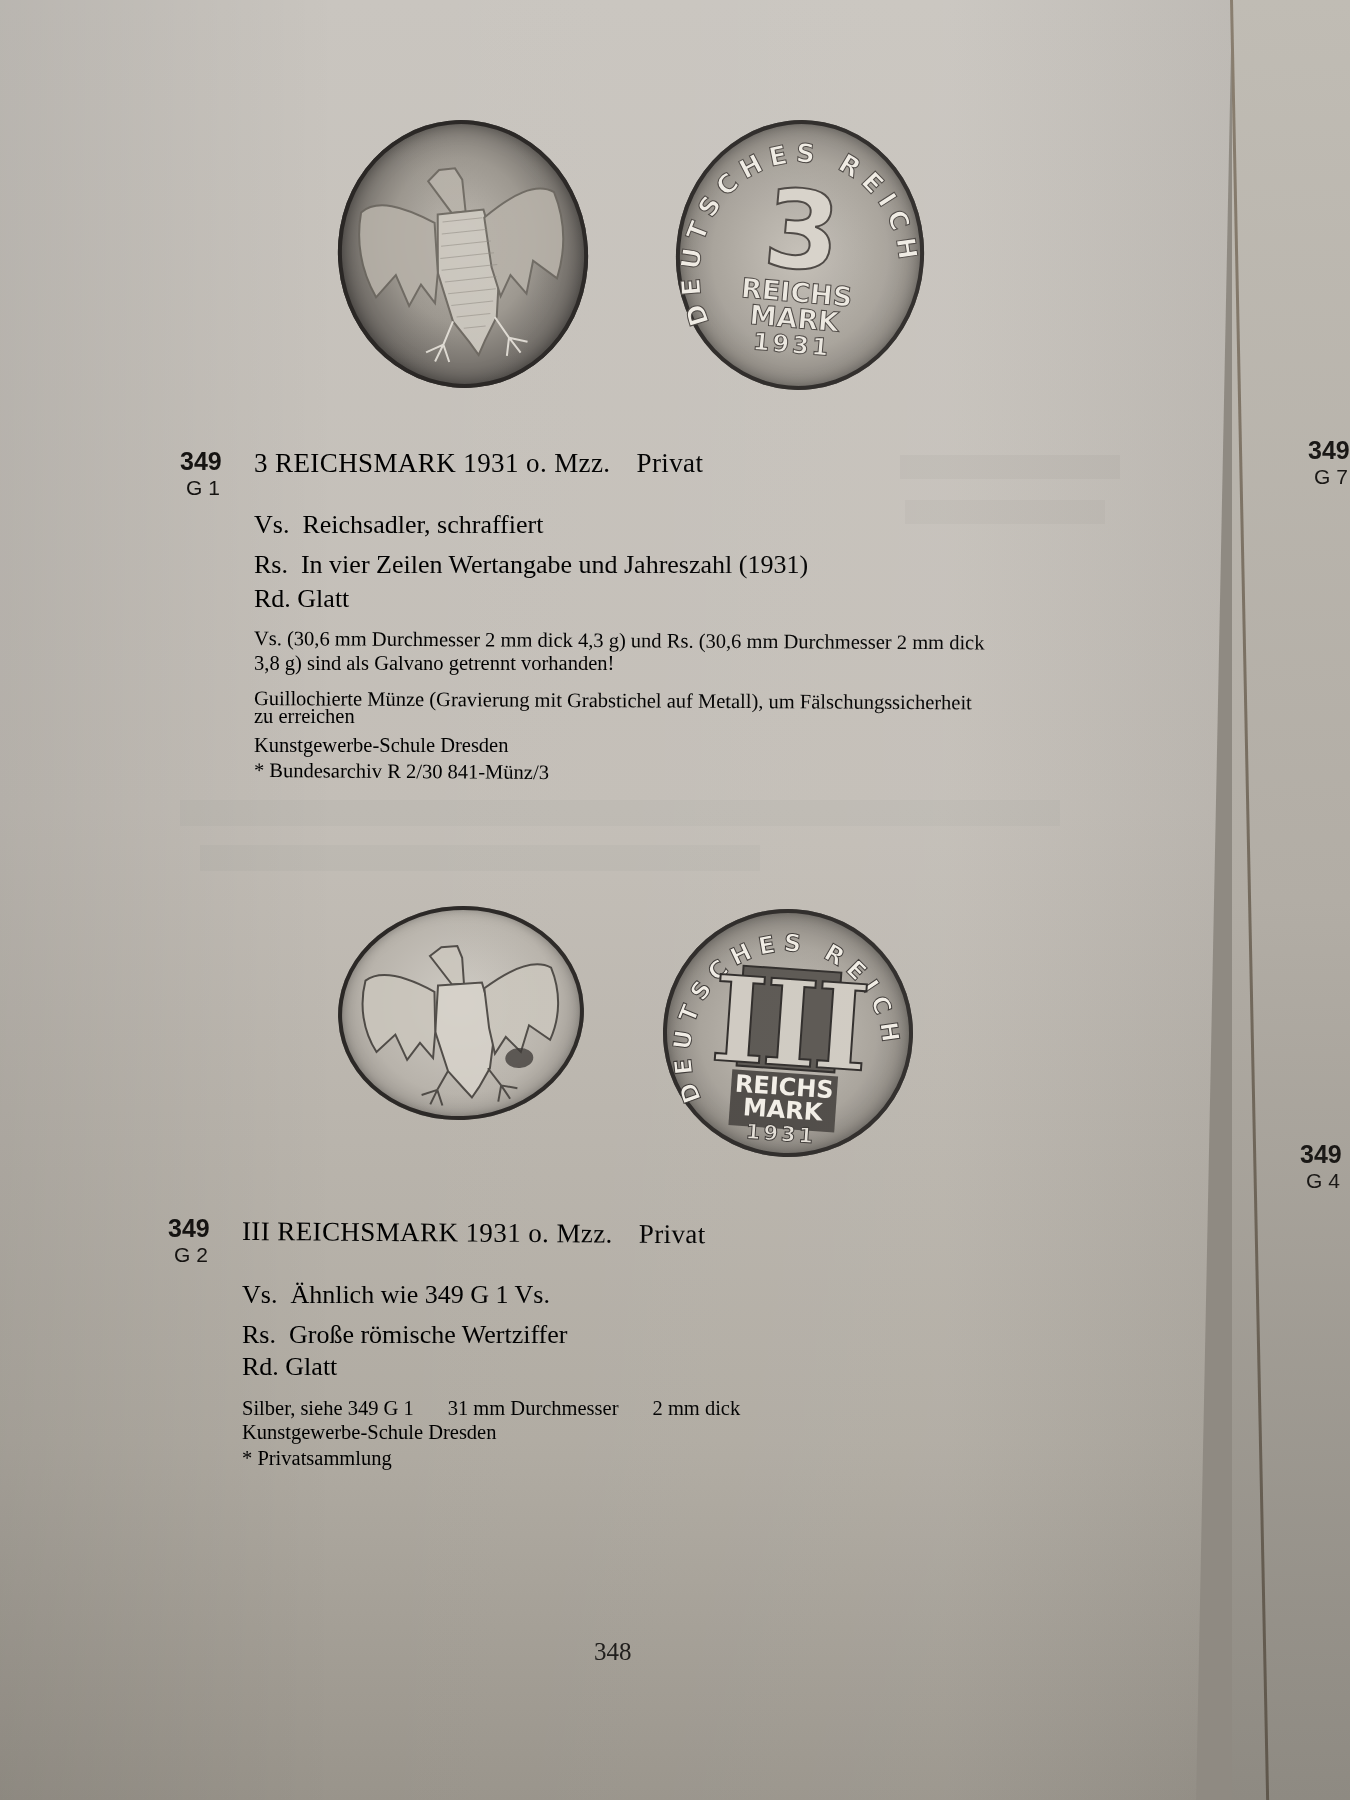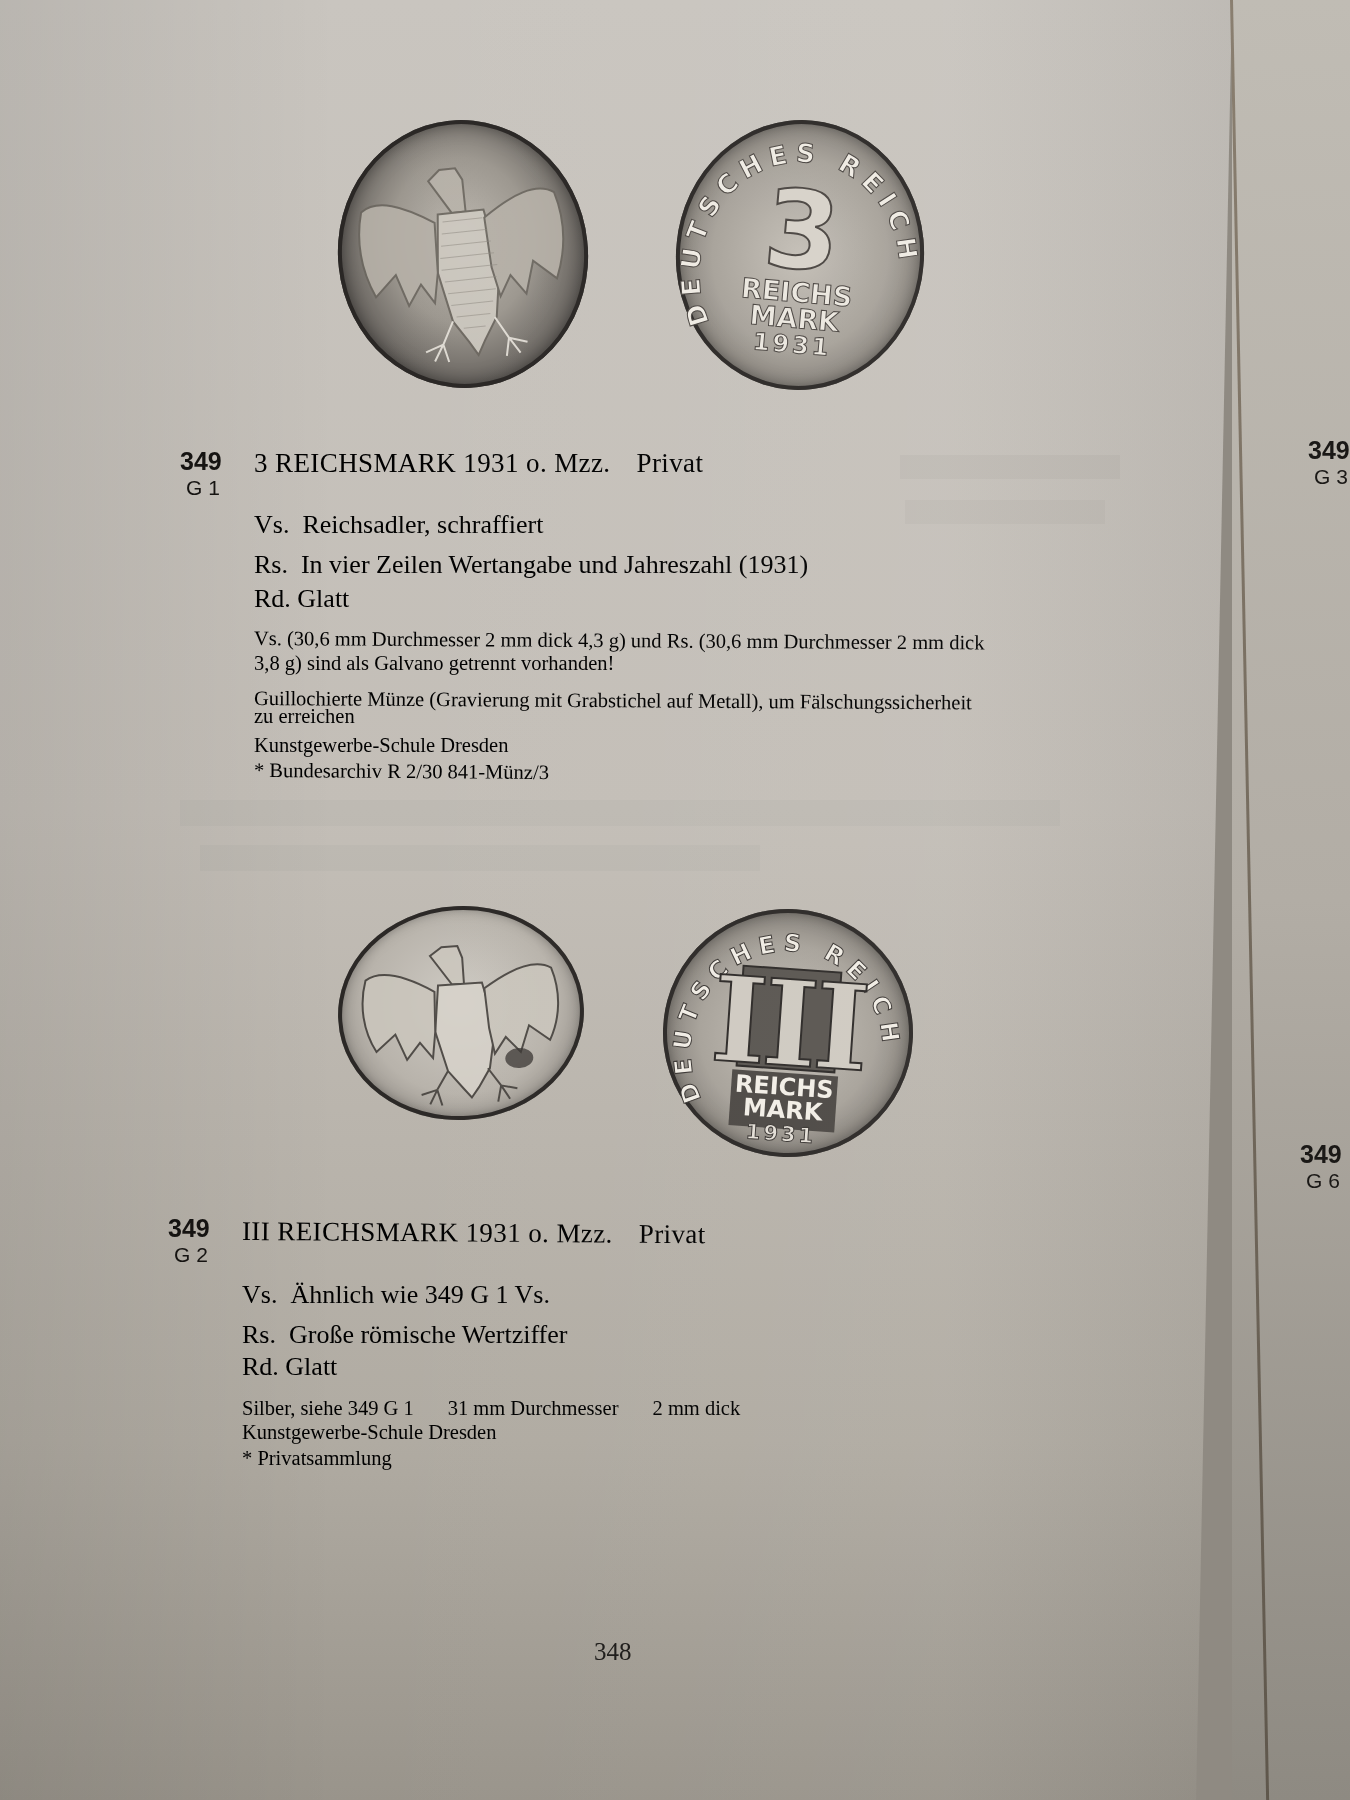--- a/index.html
+++ b/index.html
@@ -195,20 +195,20 @@
   </div>
   <div class="small-line" style="left:242px; top:1420px;">Kunstgewerbe-Schule Dresden</div>
   <div class="small-line" style="left:242px; top:1446px;">* Privatsammlung</div>
 
   <div class="page-number">348</div>
 </div>
 
 <div class="next-page">
   <div class="next-num" style="left:76px; top:436px;">
     <span class="n">349</span>
-    <span class="g">G 3</span>
+    <span class="g">G 7</span>
   </div>
   <div class="next-num" style="left:68px; top:1140px;">
     <span class="n">349</span>
-    <span class="g">G 6</span>
+    <span class="g">G 4</span>
   </div>
 </div>
 <div class="gutter"></div>
 
 </body></html>

